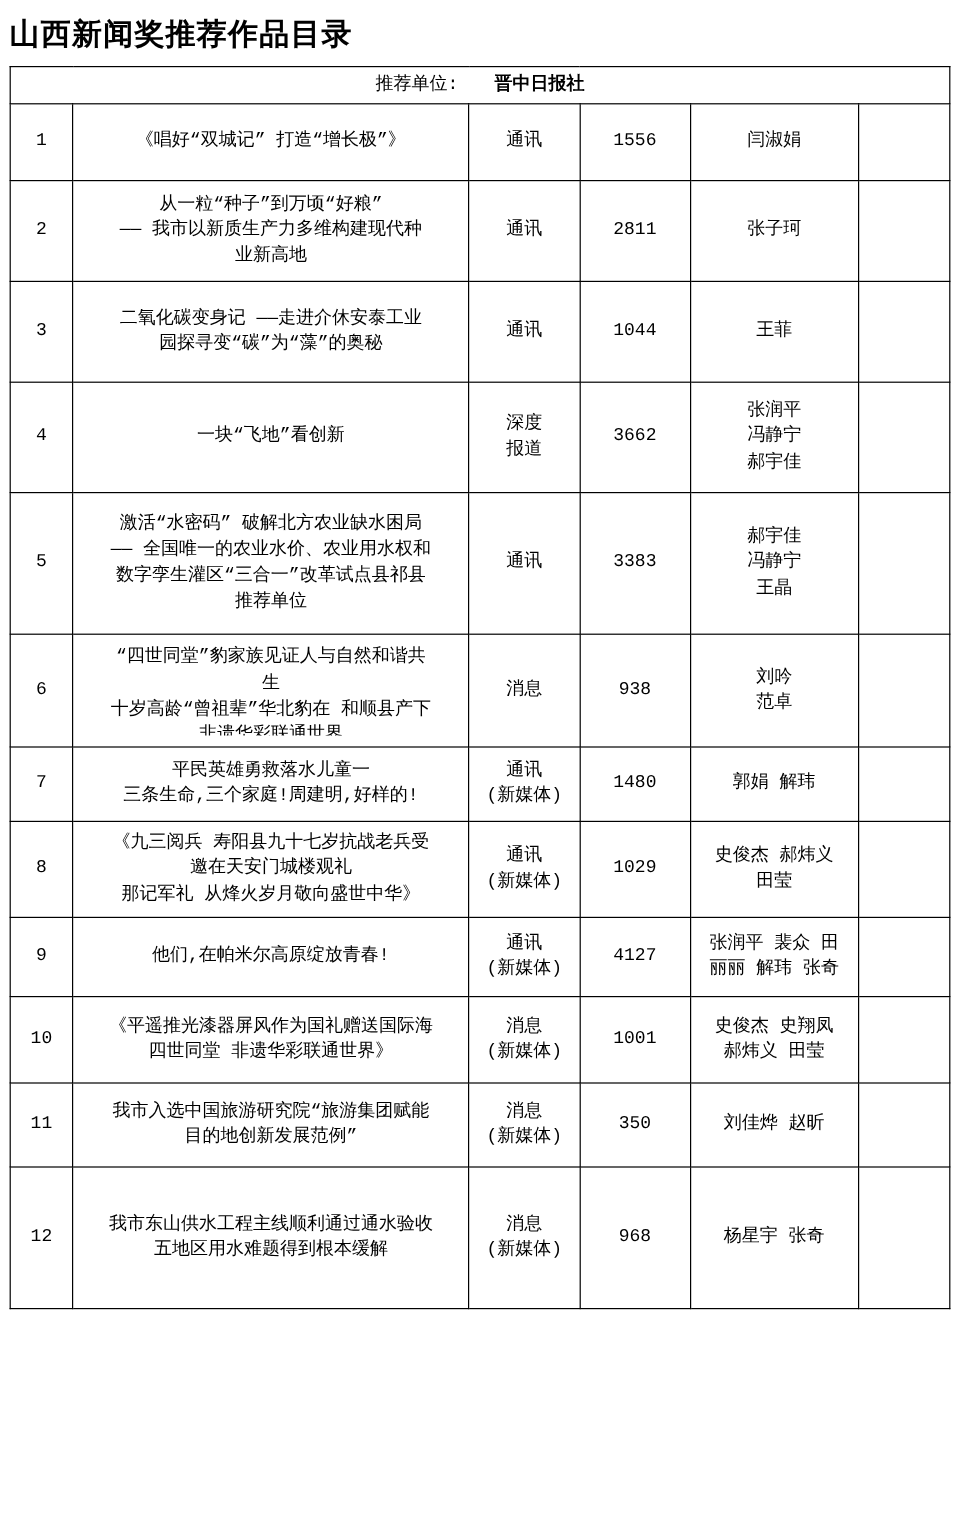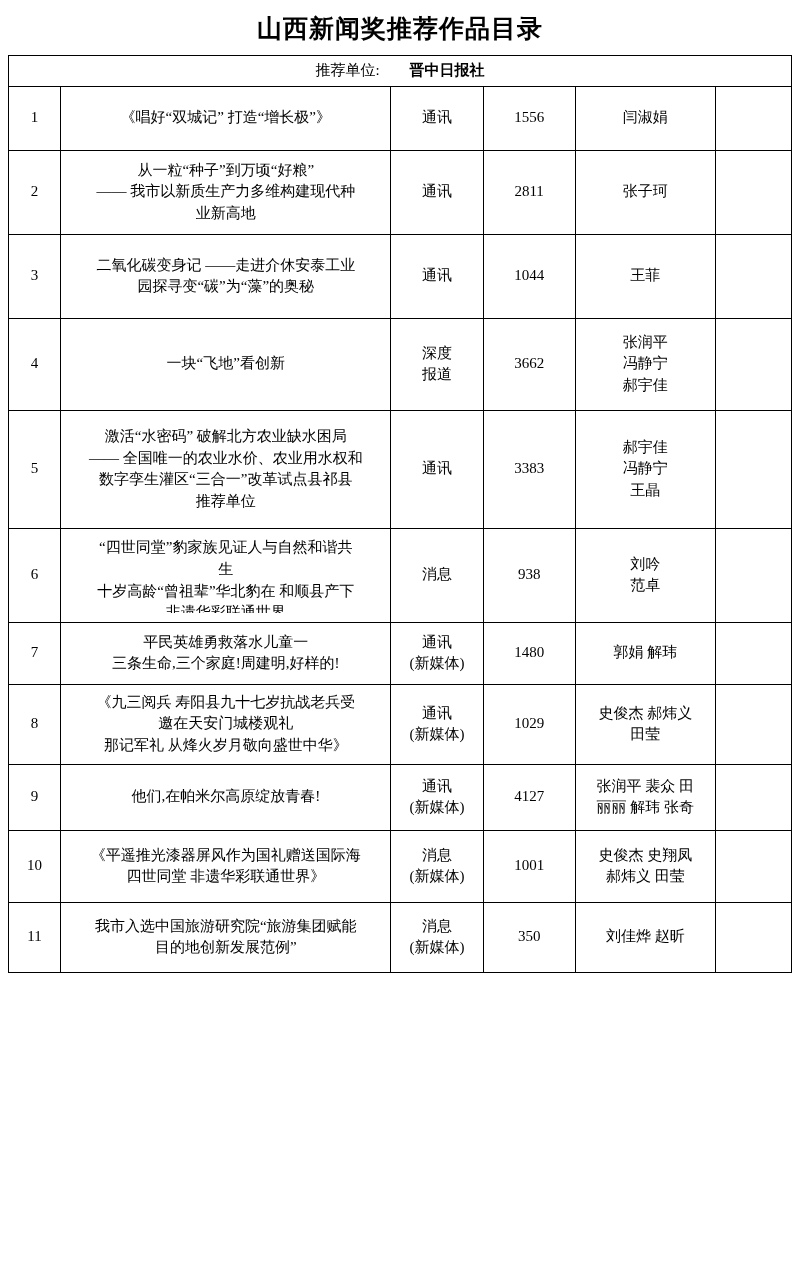--- a/index.html
+++ b/index.html
@@ -12,32 +12,33 @@
     min-height: 1280px;
     font-family: "Liberation Serif", "DejaVu Serif", serif;
     color: #000000;
   }
   .page {
     width: 800px;
     box-sizing: border-box;
     padding: 6px 8px 0 8px;
   }
   .doc-title {
-    text-align: center;
+    text-align: left;
     font-size: 25px;
     font-weight: bold;
     letter-spacing: 1px;
     margin: 6px 0 10px 0;
     font-family: "Liberation Serif", "DejaVu Serif", serif;
   }
   table.catalog {
     border-collapse: collapse;
     width: 784px;
     table-layout: fixed;
     margin: 0 auto;
+    font-family: Liberation Mono, monospace;
   }
   table.catalog td, table.catalog th {
     border: 1px solid #000000;
     padding: 4px 3px;
     font-size: 15px;
     text-align: center;
     vertical-align: middle;
     line-height: 1.45;
     font-weight: normal;
   }
@@ -279,16 +280,32 @@
           <td>
             <span class="line">消息</span>
             <span class="line">(新媒体)</span>
           </td>
           <td>350</td>
           <td class="author-cell">
             <span class="line">刘佳烨 赵昕</span>
           </td>
           <td></td>
         </tr>
+        <tr style="height: 118px;">
+          <td>12</td>
+          <td class="title-cell">
+            <span class="line">我市东山供水工程主线顺利通过通水验收</span>
+            <span class="line">五地区用水难题得到根本缓解</span>
+          </td>
+          <td>
+            <span class="line">消息</span>
+            <span class="line">(新媒体)</span>
+          </td>
+          <td>968</td>
+          <td class="author-cell">
+            <span class="line">杨星宇 张奇</span>
+          </td>
+          <td></td>
+        </tr>
       </tbody>
   </table>
 
 </div>
 
 </body></html>

